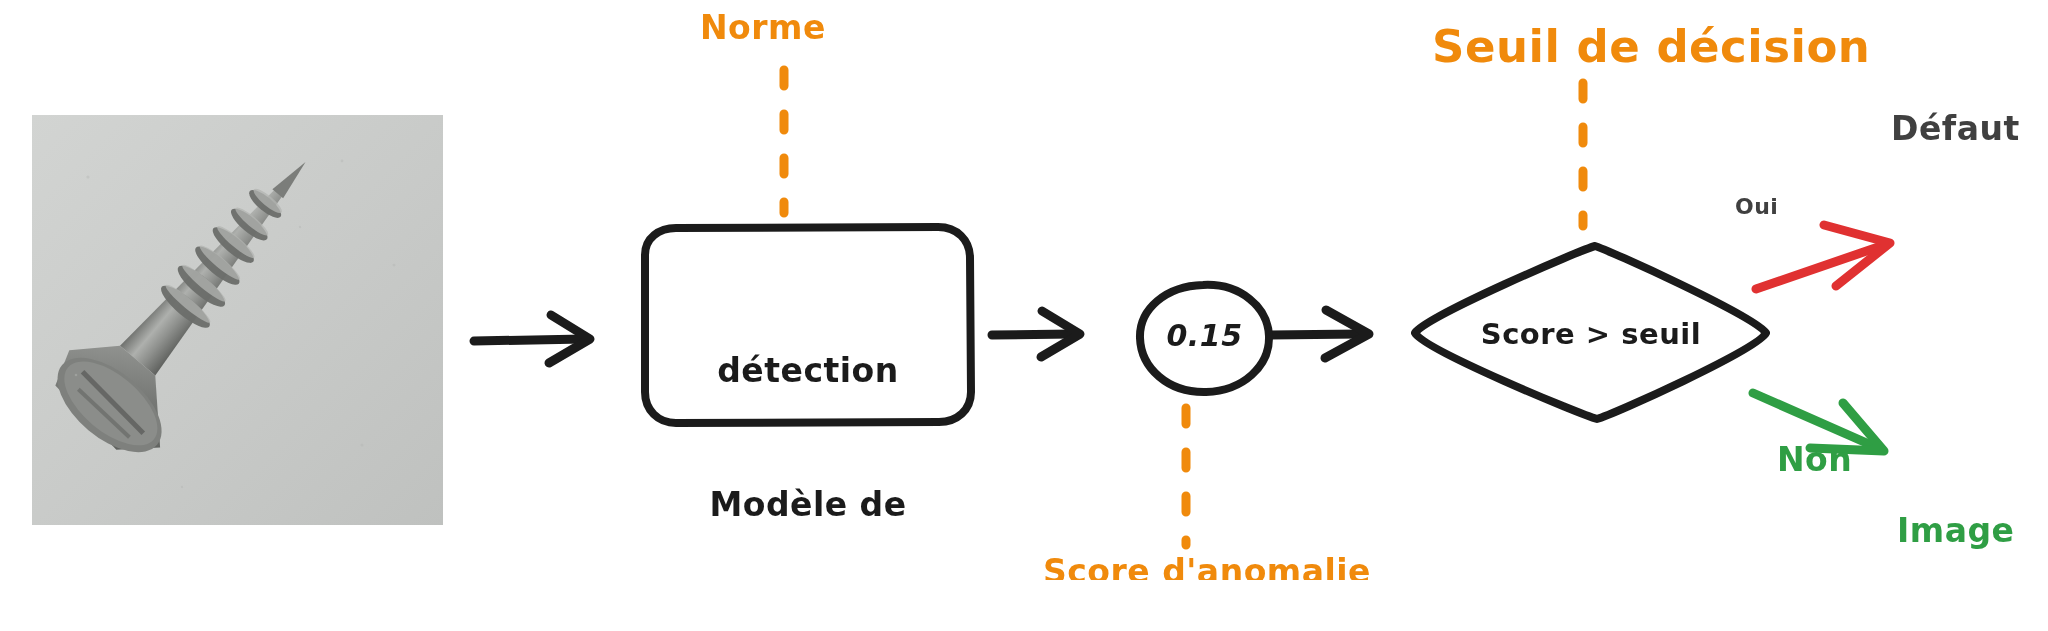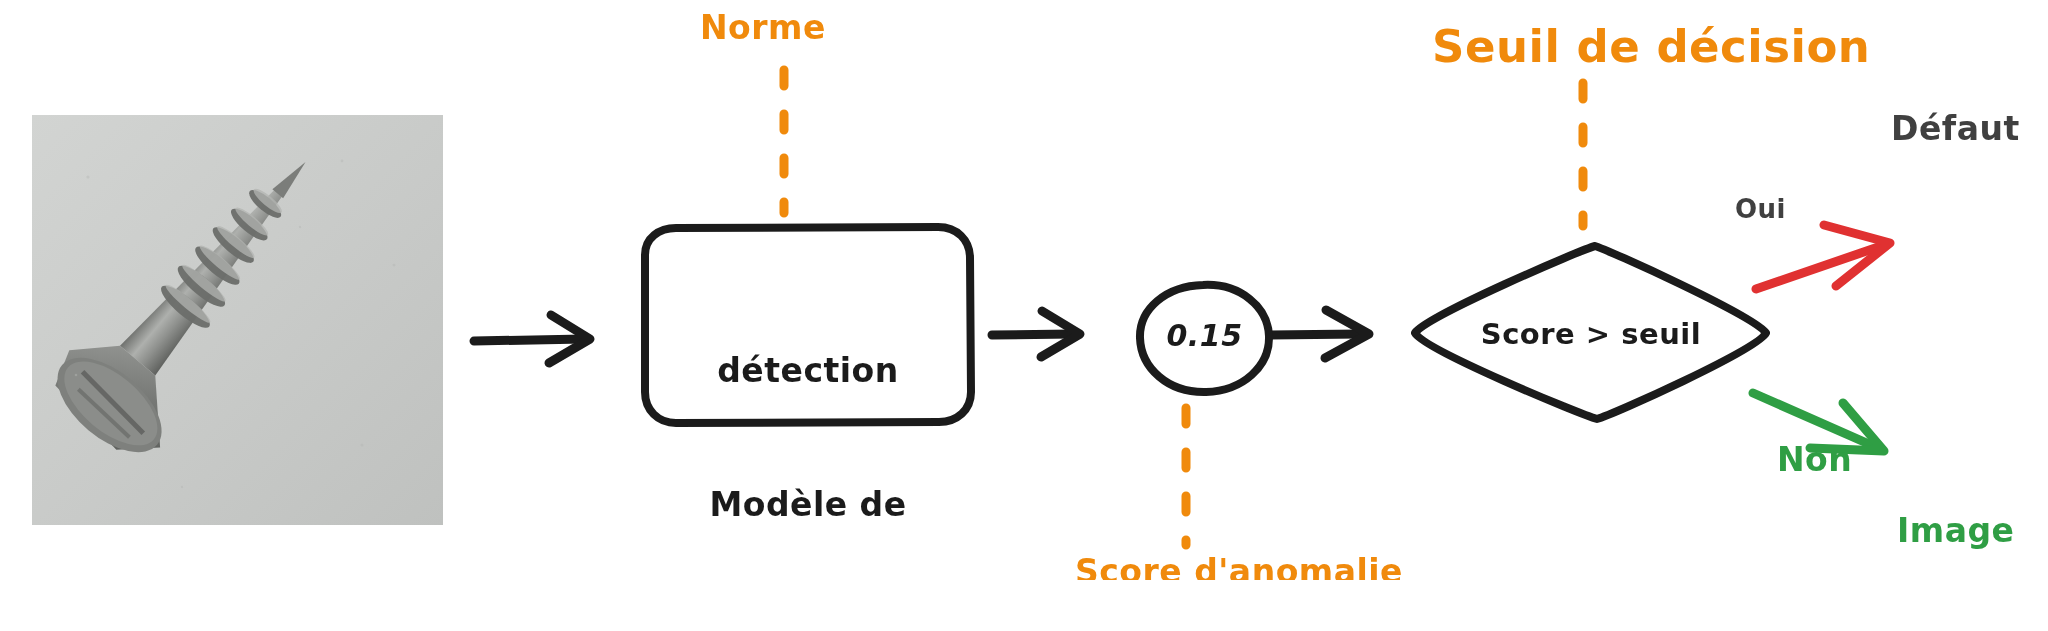--- a/index.html
+++ b/index.html
@@ -179,33 +179,33 @@
     <g stroke="#2F9E44" fill="none" stroke-linecap="round" stroke-linejoin="round">
       <path d="M 1753 393 L 1878 448" stroke-width="9"></path>
       <path d="M 1810 448 L 1884 451 L 1843 403" stroke-width="9"></path>
     </g>
   </svg>
 
   <div class="lbl hand lbl-orange" style="left:700px; top:9px; font-size:33px;">Norme</div>
 
   <div class="lbl hand lbl-orange" style="left:1432px; top:20px; font-size:45px;">Seuil de décision</div>
 
-  <div class="lbl hand lbl-orange" style="left:1043px; top:553px; font-size:33px;margin-left:32px;">Score d'anomalie</div>
+  <div class="lbl hand lbl-orange" style="left:1043px; top:553px; font-size:33px;">Score d'anomalie</div>
 
   <div class="lbl hand lbl-black" style="left:645px; top:259px; width:326px; text-align:center; font-size:33px; line-height:1.36;">
     <div>détection</div>
     <div>Modèle de</div>
     <div>d'anomalies</div>
   </div>
 
   <div class="lbl hand lbl-black" style="left:1139px; top:318px; width:131px; text-align:center; font-size:30px;font-style:italic;">0.15</div>
 
   <div class="lbl hand lbl-black" style="left:1415px; top:317px; width:352px; text-align:center; font-size:29px;">Score &gt; seuil</div>
 
-  <div class="lbl hand lbl-red" style="left:1735px; top:194px; font-size:26px;">Oui</div>
+  <div class="lbl hand lbl-red" style="left:1735px; top:194px; font-size:22px;">Oui</div>
 
   <div class="lbl hand lbl-red" style="left:1891px; top:110px; font-size:33px;">Défaut</div>
 
   <div class="lbl hand lbl-green" style="left:1738px; top:441px; font-size:33px;margin-left:39px;">Non</div>
 
   <div class="lbl hand lbl-green" style="left:1897px; top:421px; font-size:33px; line-height:1.34;">
     <div>Image</div>
     
   </div>
 

